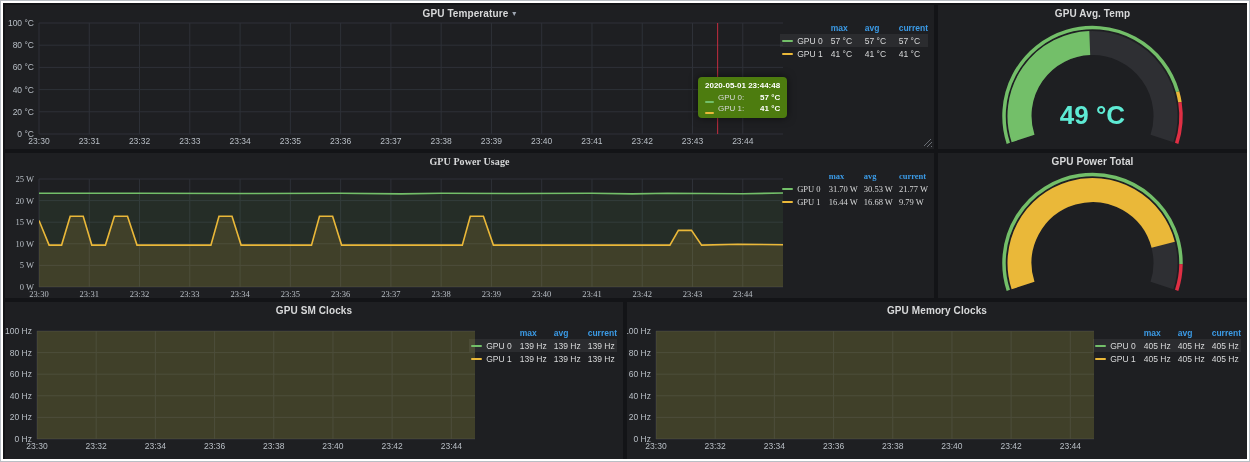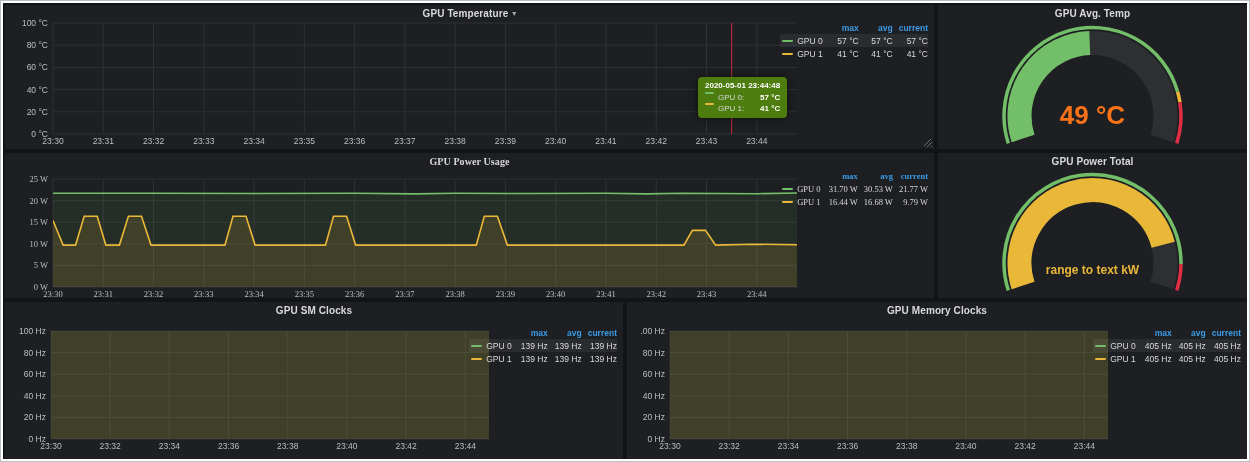--- a/index.html
+++ b/index.html
@@ -8,39 +8,39 @@
     position:relative;width:1250px;height:462px;box-sizing:border-box;
     background:#131417;border:1px solid #b9bec4;
     box-shadow:inset 0 0 0 2px #ffffff;overflow:hidden;
   }
   .panel{position:absolute;background:#1e1f22;}
   .panel-title{
     position:absolute;top:3px;left:0;right:0;text-align:center;
     font-size:10px;font-weight:700;color:#d8d9da;letter-spacing:.1px;z-index:3;cursor:pointer;
   }
   .caret{color:#9fa7b3;font-size:8px;margin-left:4px;vertical-align:1px;}
-  .chart{position:absolute;inset:0;z-index:1;margin-left:14px;}
+  .chart{position:absolute;inset:0;z-index:1;}
   .chart svg{display:block;}
   
   .legend{position:absolute;z-index:2;font-size:8.5px;color:#d8d9da;}
   .lgt{display:table;border-spacing:0;}
   .lg-row{display:table-row;height:13px;}
   .lg-row.hl{background:rgba(255,255,255,.06);}
-  .lg-cell{display:table-cell;vertical-align:middle;text-align:right;padding:0 0 0 6px;min-width:28px;white-space:nowrap;}
+  .lg-cell{display:table-cell;vertical-align:middle;text-align:left;padding:0 0 0 6px;min-width:28px;white-space:nowrap;}
   .lg-name-cell{text-align:left;padding-left:2px;padding-right:2px;}
   .lg-head{color:#3b9ae5;font-weight:700;}
   .lg-swatch{display:inline-block;width:11px;height:2px;border-radius:1px;vertical-align:2px;margin-right:4px;}
   
   .tooltip{
     position:absolute;z-index:4;background:#4d7c0f;border-radius:4px;
     padding:4px 7px;font-size:8px;color:#d8d9da;white-space:nowrap;
     box-shadow:0 0 8px rgba(0,0,0,.55);
   }
   .tt-date{font-weight:700;color:#ffffff;margin-bottom:2px;}
-  .tt-row{display:flex;align-items:flex-start;gap:4px;line-height:11px;}
+  .tt-row{display:flex;align-items:flex-end;gap:4px;line-height:11px;}
   .tt-val{font-weight:700;color:#ffffff;margin-left:auto;padding-left:8px;}
   .tt-swatch{display:inline-block;width:9px;height:2px;border-radius:1px;}
   
   .gauge{position:absolute;inset:0;z-index:1;}
   .gauge-value{position:absolute;left:0;right:0;text-align:center;font-weight:700;z-index:2;}
   .resize-handle{
     position:absolute;right:2px;bottom:2px;width:8px;height:8px;z-index:3;cursor:nwse-resize;
     background:linear-gradient(315deg,#6a6e75 1px,transparent 1px 3px,#6a6e75 3px 4px,transparent 4px 6px,#6a6e75 6px 7px,transparent 7px);
   }
 </style>
@@ -143,21 +143,21 @@
 
   <div class="panel" style="left:937px;top:4px;width:309px;height:144px;">
     <div class="panel-title"><span>GPU Avg. Temp</span></div>
     <div class="gauge"><svg width="309" height="144">
           <path d="M 85.07 133.56 A 73 73 0 1 1 223.93 133.56" fill="none" stroke="#2e2f33" stroke-width="24"></path>
           <path d="M 85.07 133.56 A 73 73 0 0 1 151.75 38.05" fill="none" stroke="#73bf69" stroke-width="24"></path>
           <path d="M 70.33 138.35 A 88.5 88.5 0 1 1 239.61 86.74" fill="none" stroke="#73bf69" stroke-width="3.5"></path>
           <path d="M 239.61 86.74 A 88.5 88.5 0 0 1 241.91 97.16" fill="none" stroke="#eab839" stroke-width="3.5"></path>
           <path d="M 241.91 97.16 A 88.5 88.5 0 0 1 238.67 138.35" fill="none" stroke="#e02f44" stroke-width="3.5"></path>
         </svg></div>
-    <div class="gauge-value" style="top: 95px; font-size: 26px; color: #f97316;">49 °C</div>
+    <div class="gauge-value" style="top: 95px; font-size: 26px; color: #5eead4;">49 °C</div>
   </div>
 
   <div class="panel" style="left:4px;top:152px;width:929px;height:145px;font-family:Liberation Serif, serif;">
     <div class="panel-title"><span>GPU Power Usage</span></div>
     <div class="chart">
         <svg width="929" height="145">
           <defs>
             <clipPath id="clip1">
               <rect x="34" y="26" width="744" height="108"></rect>
             </clipPath>
@@ -235,21 +235,20 @@
   </div>
 
   <div class="panel" style="left:937px;top:152px;width:309px;height:145px;">
     <div class="panel-title"><span>GPU Power Total</span></div>
     <div class="gauge"><svg width="309" height="145">
           <path d="M 85.07 132.56 A 73 73 0 1 1 223.93 132.56" fill="none" stroke="#2e2f33" stroke-width="24"></path>
           <path d="M 85.07 132.56 A 73 73 0 1 1 225.21 91.85" fill="none" stroke="#eab839" stroke-width="24"></path>
           <path d="M 70.33 137.35 A 88.5 88.5 0 1 1 242.99 111.11" fill="none" stroke="#73bf69" stroke-width="3.5"></path>
           <path d="M 242.99 111.11 A 88.5 88.5 0 0 1 238.67 137.35" fill="none" stroke="#e02f44" stroke-width="3.5"></path>
         </svg></div>
-    <div class="gauge-value" style="top: 110px; font-size: 12px; color: rgb(234, 184, 57);">range to text kW</div>
   </div>
 
   <div class="panel" style="left:4px;top:301px;width:618px;height:157px;">
     <div class="panel-title"><span>GPU SM Clocks</span></div>
     <div class="chart">
         <svg width="618" height="157">
           <defs>
             <clipPath id="clip2">
               <rect x="32" y="29" width="438" height="108"></rect>
             </clipPath>

